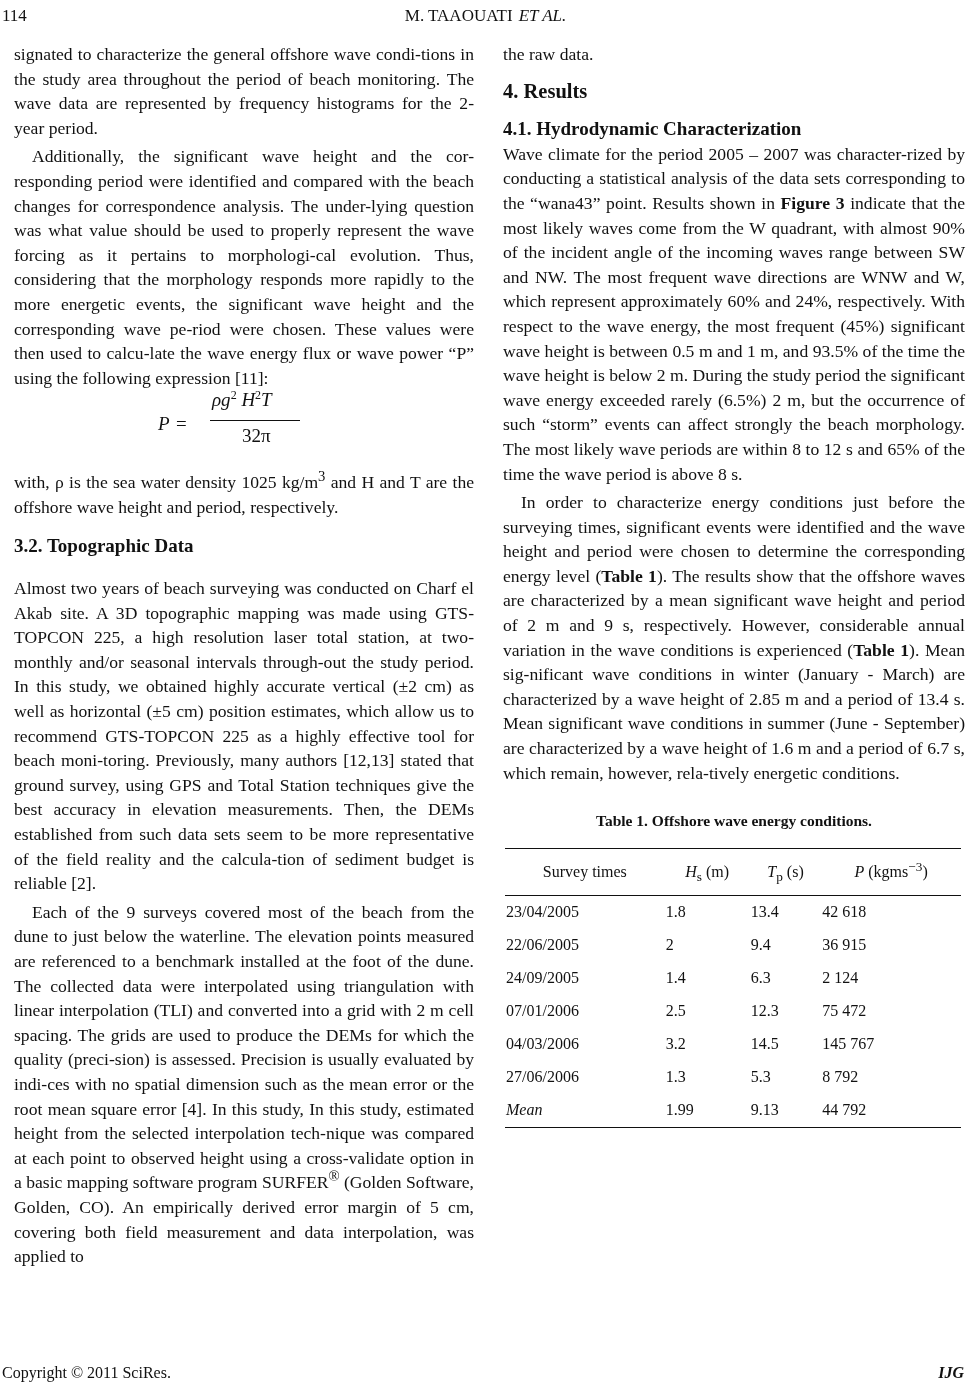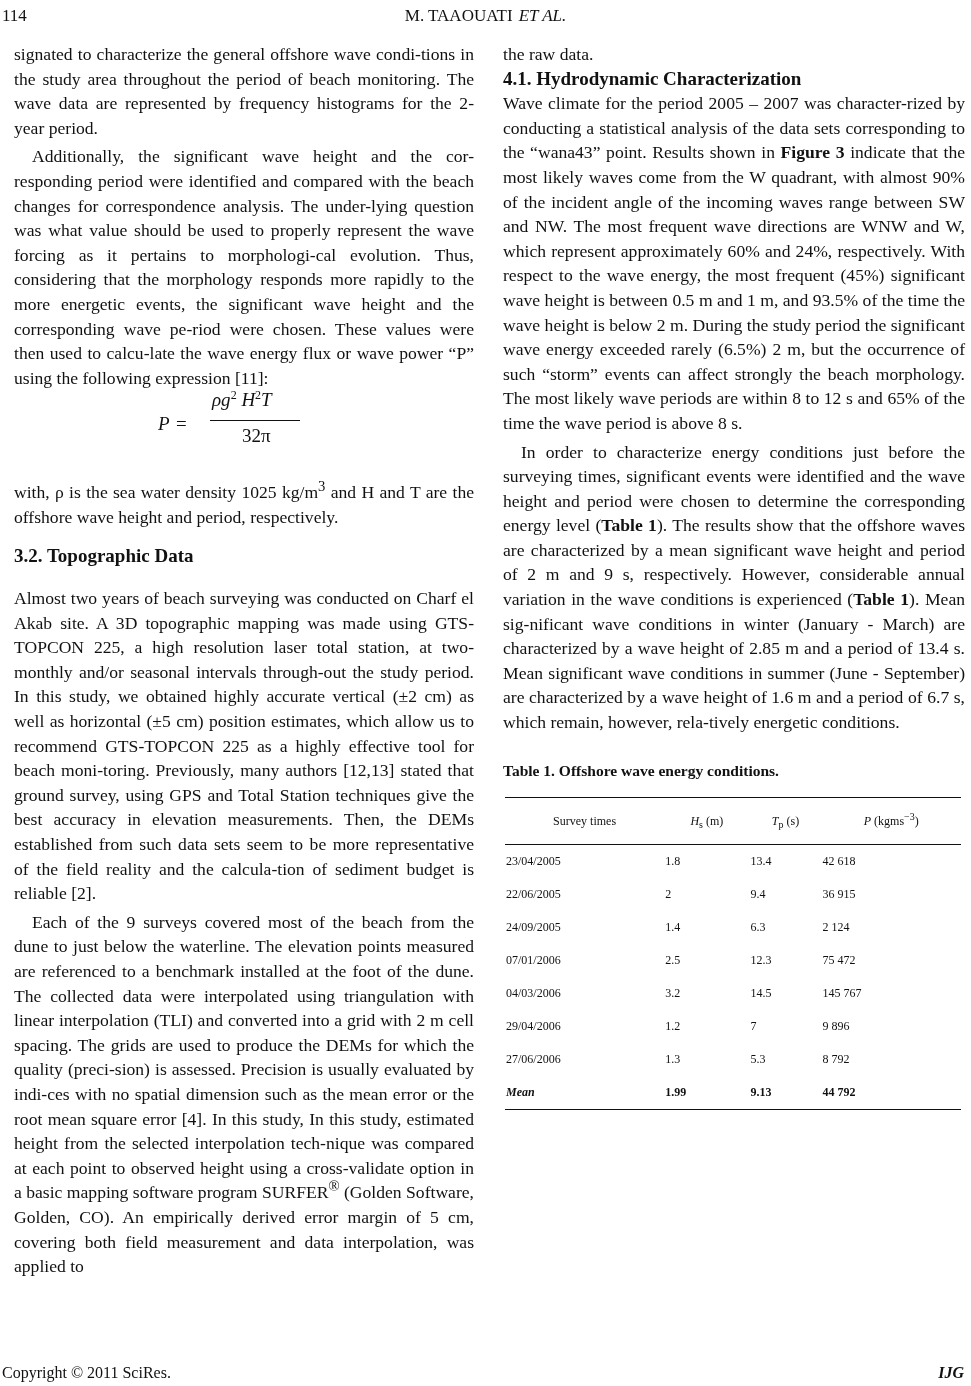--- a/index.html
+++ b/index.html
@@ -16,25 +16,25 @@
   p.ind { text-indent:18px; }
   h2 { font-size:20.5px; font-weight:bold; margin:0; font-family:"Liberation Serif", serif; }
   h3 { font-size:19px; font-weight:bold; margin:0; font-family:"Liberation Serif", serif; }
   .eq { height:78px; position:relative; font-size:19px; }
   .eq .lhs { position:absolute; left:144px; top:22px; font-style:italic; }
   .eq .eqs { position:absolute; left:162px; top:22px; }
   .eq .num { position:absolute; left:198px; top:-2px; font-style:italic; }
   .eq .num sup { font-size:12px; font-style:normal; }
   .eq .bar { position:absolute; left:196px; top:30px; width:90px; border-top:1px solid #111; }
   .eq .den { position:absolute; left:228px; top:34px; }
-  .cap { text-align:left; font-weight:bold; font-size:15.5px; margin:0; }
-  table { border-collapse:collapse; width:456px; margin-left:2px; font-size:12px; }
+  .cap { text-align:center; font-weight:bold; font-size:15.5px; margin:0; }
+  table { border-collapse:collapse; width:456px; margin-left:2px; font-size:16px; }
   table th { font-weight:normal; height:44px; border-top:1.5px solid #111; border-bottom:1.5px solid #111; }
   table td { text-align:left; height:31px; }
-  table tr.last td { border-bottom:1.5px solid #111;font-weight:bold; }
+  table tr.last td { border-bottom:1.5px solid #111; }
   .foot { position:absolute; top:1364px; left:2px; width:962px; font-size:16px; }
   .foot .cr { position:absolute; left:0; }
   .foot .j { position:absolute; right:0; font-weight:bold; font-style:italic; }
   sub, sup { line-height:0; }
 </style>
 </head>
 <body>
 
 <div class="hdr">
   <span class="pg">114</span>
@@ -44,28 +44,29 @@
 <div class="col l">
   <p>signated to characterize the general offshore wave condi-tions in the study area throughout the period of beach monitoring. The wave data are represented by frequency histograms for the 2-year period.</p>
   <p class="ind" style="margin-top:4px">Additionally, the significant wave height and the cor-responding period were identified and compared with the beach changes for correspondence analysis. The under-lying question was what value should be used to properly represent the wave forcing as it pertains to morphologi-cal evolution. Thus, considering that the morphology responds more rapidly to the more energetic events, the significant wave height and the corresponding wave pe-riod were chosen. These values were then used to calcu-late the wave energy flux or wave power “P” using the following expression [11]:</p>
   <div class="eq">
     <span class="lhs">P</span>
     <span class="eqs">=</span>
     <span class="num"><span>ρg</span><sup>2</sup><span> H</span><sup>2</sup><span>T</span></span>
     <span class="bar"></span>
     <span class="den">32π</span>
   </div>
-  <p style="margin-top:12px"><span>with, ρ is the sea water density 1025 kg/m</span><sup>3</sup><span> and H and T are the offshore wave height and period, respectively.</span></p>
+  <p style="margin-top:2px"><span>with, ρ is the sea water density 1025 kg/m</span><sup>3</sup><span> and H and T are the offshore wave height and period, respectively.</span></p>
   <h3 style="margin-top:14px;margin-bottom:18px">3.2. Topographic Data</h3>
   <p>Almost two years of beach surveying was conducted on Charf el Akab site. A 3D topographic mapping was made using GTS-TOPCON 225, a high resolution laser total station, at two-monthly and/or seasonal intervals through-out the study period. In this study, we obtained highly accurate vertical (±2 cm) as well as horizontal (±5 cm) position estimates, which allow us to recommend GTS-TOPCON 225 as a highly effective tool for beach moni-toring. Previously, many authors [12,13] stated that ground survey, using GPS and Total Station techniques give the best accuracy in elevation measurements. Then, the DEMs established from such data sets seem to be more representative of the field reality and the calcula-tion of sediment budget is reliable [2].</p>
   <p class="ind" style="margin-top:4px"><span>Each of the 9 surveys covered most of the beach from the dune to just below the waterline. The elevation points measured are referenced to a benchmark installed at the foot of the dune. The collected data were interpolated using triangulation with linear interpolation (TLI) and converted into a grid with 2 m cell spacing. The grids are used to produce the DEMs for which the quality (preci-sion) is assessed. Precision is usually evaluated by indi-ces with no spatial dimension such as the mean error or the root mean square error [4]. In this study, In this study, estimated height from the selected interpolation tech-nique was compared at each point to observed height using a cross-validate option in a basic mapping software program SURFER</span><sup>®</sup><span> (Golden Software, Golden, CO). An empirically derived error margin of 5 cm, covering both field measurement and data interpolation, was applied to</span></p>
 </div>
 
 <div class="col r">
   <p>the raw data.</p>
+  <h2 style="margin-top:12px;margin-bottom:14px">4. Results</h2>
   <h3 style="">4.1. Hydrodynamic Characterization</h3>
   <p><span>Wave climate for the period 2005 – 2007 was character-rized by conducting a statistical analysis of the data sets corresponding to the “wana43” point. Results shown in </span><b>Figure 3</b><span> indicate that the most likely waves come from the W quadrant, with almost 90% of the incident angle of the incoming waves range between SW and NW. The most frequent wave directions are WNW and W, which represent approximately 60% and 24%, respectively. With respect to the wave energy, the most frequent (45%) significant wave height is between 0.5 m and 1 m, and 93.5% of the time the wave height is below 2 m. During the study period the significant wave energy exceeded rarely (6.5%) 2 m, but the occurrence of such “storm” events can affect strongly the beach morphology. The most likely wave periods are within 8 to 12 s and 65% of the time the wave period is above 8 s.</span></p>
   <p class="ind" style="margin-top:4px"><span>In order to characterize energy conditions just before the surveying times, significant events were identified and the wave height and period were chosen to determine the corresponding energy level (</span><b>Table 1</b><span>). The results show that the offshore waves are characterized by a mean significant wave height and period of 2 m and 9 s, respectively. However, considerable annual variation in the wave conditions is experienced (</span><b>Table 1</b><span>). Mean sig-nificant wave conditions in winter (January - March) are characterized by a wave height of 2.85 m and a period of 13.4 s. Mean significant wave conditions in summer (June - September) are characterized by a wave height of 1.6 m and a period of 6.7 s, which remain, however, rela-tively energetic conditions.</span></p>
   <p class="cap" style="margin-top:24px;margin-bottom:14px">Table 1. Offshore wave energy conditions.</p>
   <table>
     <thead>
       <tr>
         <th>Survey times</th>
         <th><i>H</i><sub>s</sub><span> (m)</span></th>
         <th><i>T</i><sub>p</sub><span> (s)</span></th>
@@ -97,26 +98,20 @@
           <td>12.3</td>
           <td>75 472</td>
         </tr>
         <tr>
           <td>04/03/2006</td>
           <td>3.2</td>
           <td>14.5</td>
           <td>145 767</td>
         </tr>
         <tr>
-          <td>29/04/2006</td>
-          <td>1.2</td>
-          <td>7</td>
-          <td>9 896</td>
-        </tr>
-        <tr>
           <td>27/06/2006</td>
           <td>1.3</td>
           <td>5.3</td>
           <td>8 792</td>
         </tr>
         <tr class="last">
           <td style="font-style: italic;">Mean</td>
           <td>1.99</td>
           <td>9.13</td>
           <td>44 792</td>

